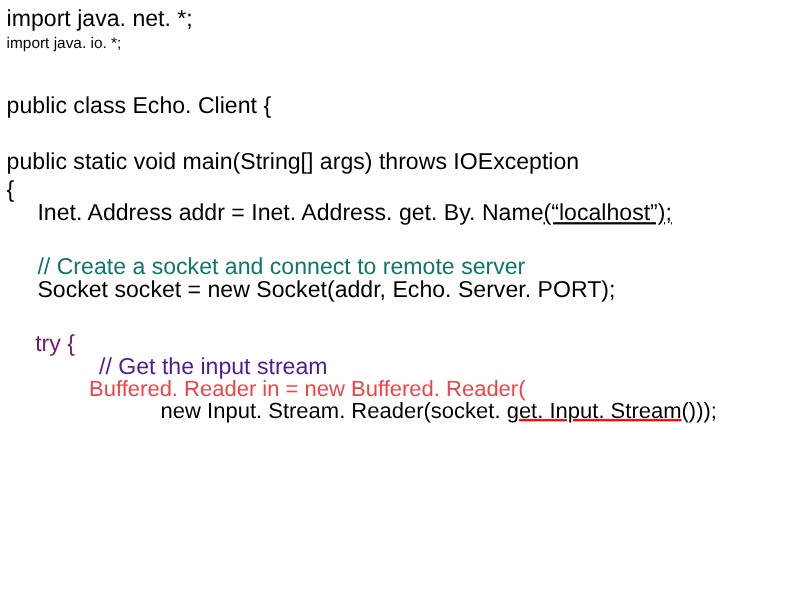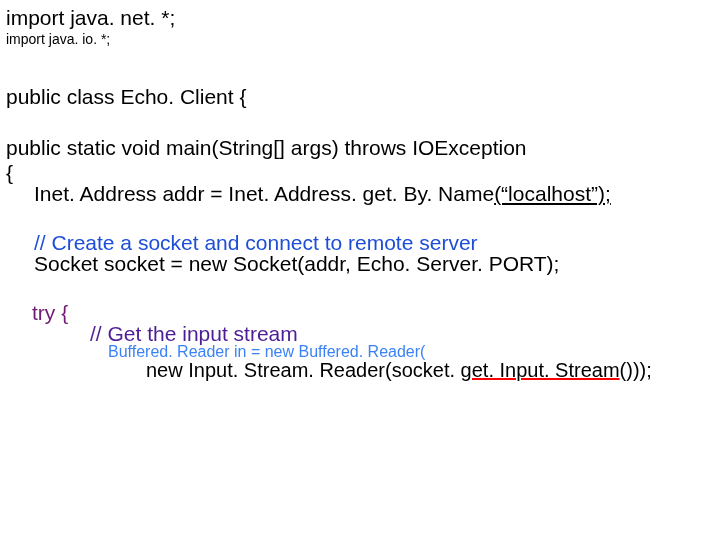--- a/index.html
+++ b/index.html
@@ -23,25 +23,25 @@
   .l1 { font-size: 21px; color: #000; }
   .l2 { font-size: 14px; color: #000; }
   .l3 { font-size: 21px; color: #000; margin-top: 40px; }
   .gap-sm { height: 30px; }
   .gap-xs { height: 4px; }
   .gap-xxs { height: 0px; }
   .l5 { font-size: 21px; color: #000; }
   .l6 { font-size: 21px; color: #000; }
   .l7 { font-size: 21px; color: #000; margin-left: 28px; }
   .gap-mid { height: 28px; }
-  .l8 { font-size: 21px; color: #1d4ed8; margin-left: 28px; }
+  .l8 { font-size: 21px; color: #0f766e; margin-left: 28px; }
   .l9 { font-size: 21px; color: #000; margin-left: 28px; }
   .l10 { font-size: 21px; color: #701a75; margin-left: 26px; }
   .l11 { font-size: 21px; color: #4c1d95; margin-left: 84px; }
-  .l12 { font-size: 16px; color: #3b82f6; margin-left: 102px; }
+  .l12 { font-size: 20px; color: #ef4444; margin-left: 75px; }
   .l13 { font-size: 20px; color: #000; margin-left: 140px; }
   .u { text-decoration: underline; text-align: center; }
   .u-red { text-decoration: underline; text-decoration-color: #ff0000; }
 </style>
 </head>
 <body>
 
 <div class="code">
   <div class="line l1">import java. net. *;</div>
   <div class="gap-xs"></div>

